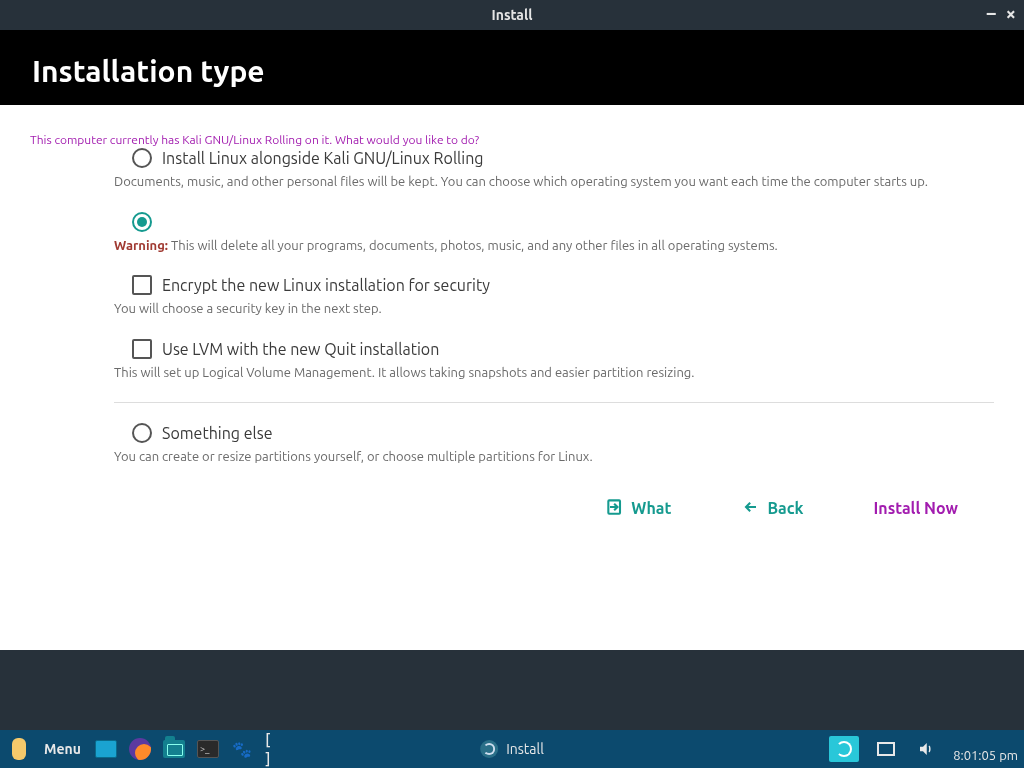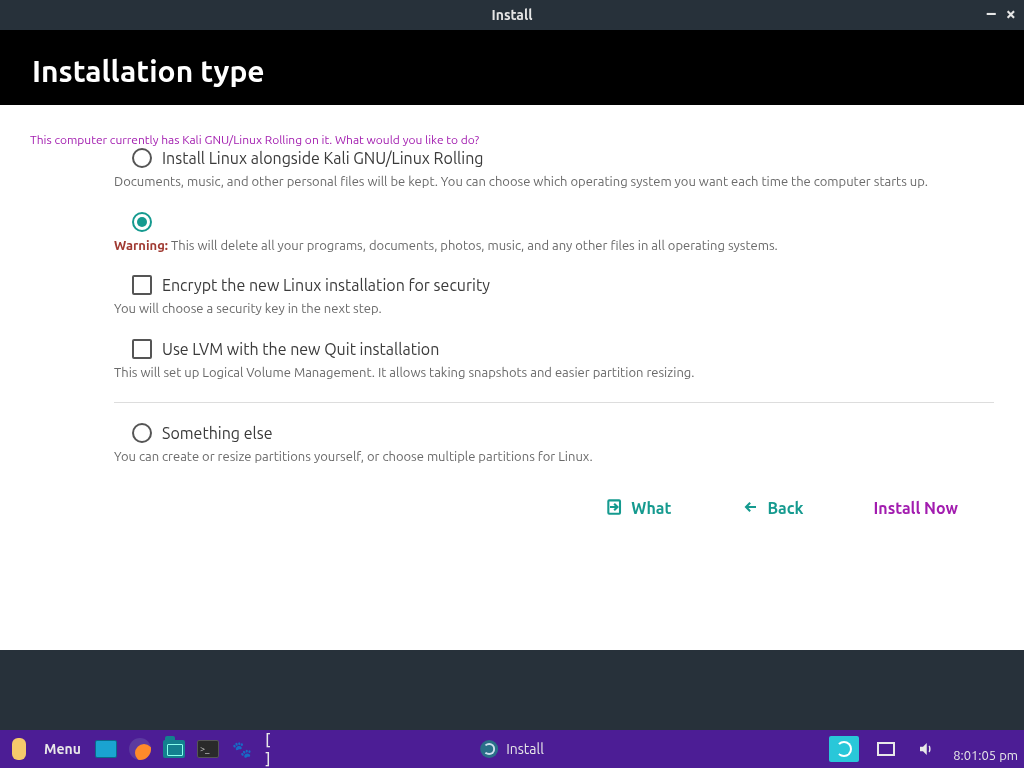--- a/index.html
+++ b/index.html
@@ -117,21 +117,21 @@
       font-weight: 700;
       color: #159a8f;
       cursor: pointer;
     }
     .btn.install { color: #a21caf; }
     .btn .ico { font-size: 18px; }
     .taskbar {
       position: absolute;
       bottom: 0; left: 0;
       width: 1024px; height: 38px;
-      background: #4c1d95;
+      background: #0c4a6e;
       display: flex;
       align-items: center;
       color: #e8e8e8;
       font-size: 14px;
       padding: 0 6px;
     }
     .tb-left { display: flex; align-items: center; gap: 8px; }
     .tb-icon {
       width: 26px; height: 26px;
       display: flex; align-items:center; justify-content:center;

